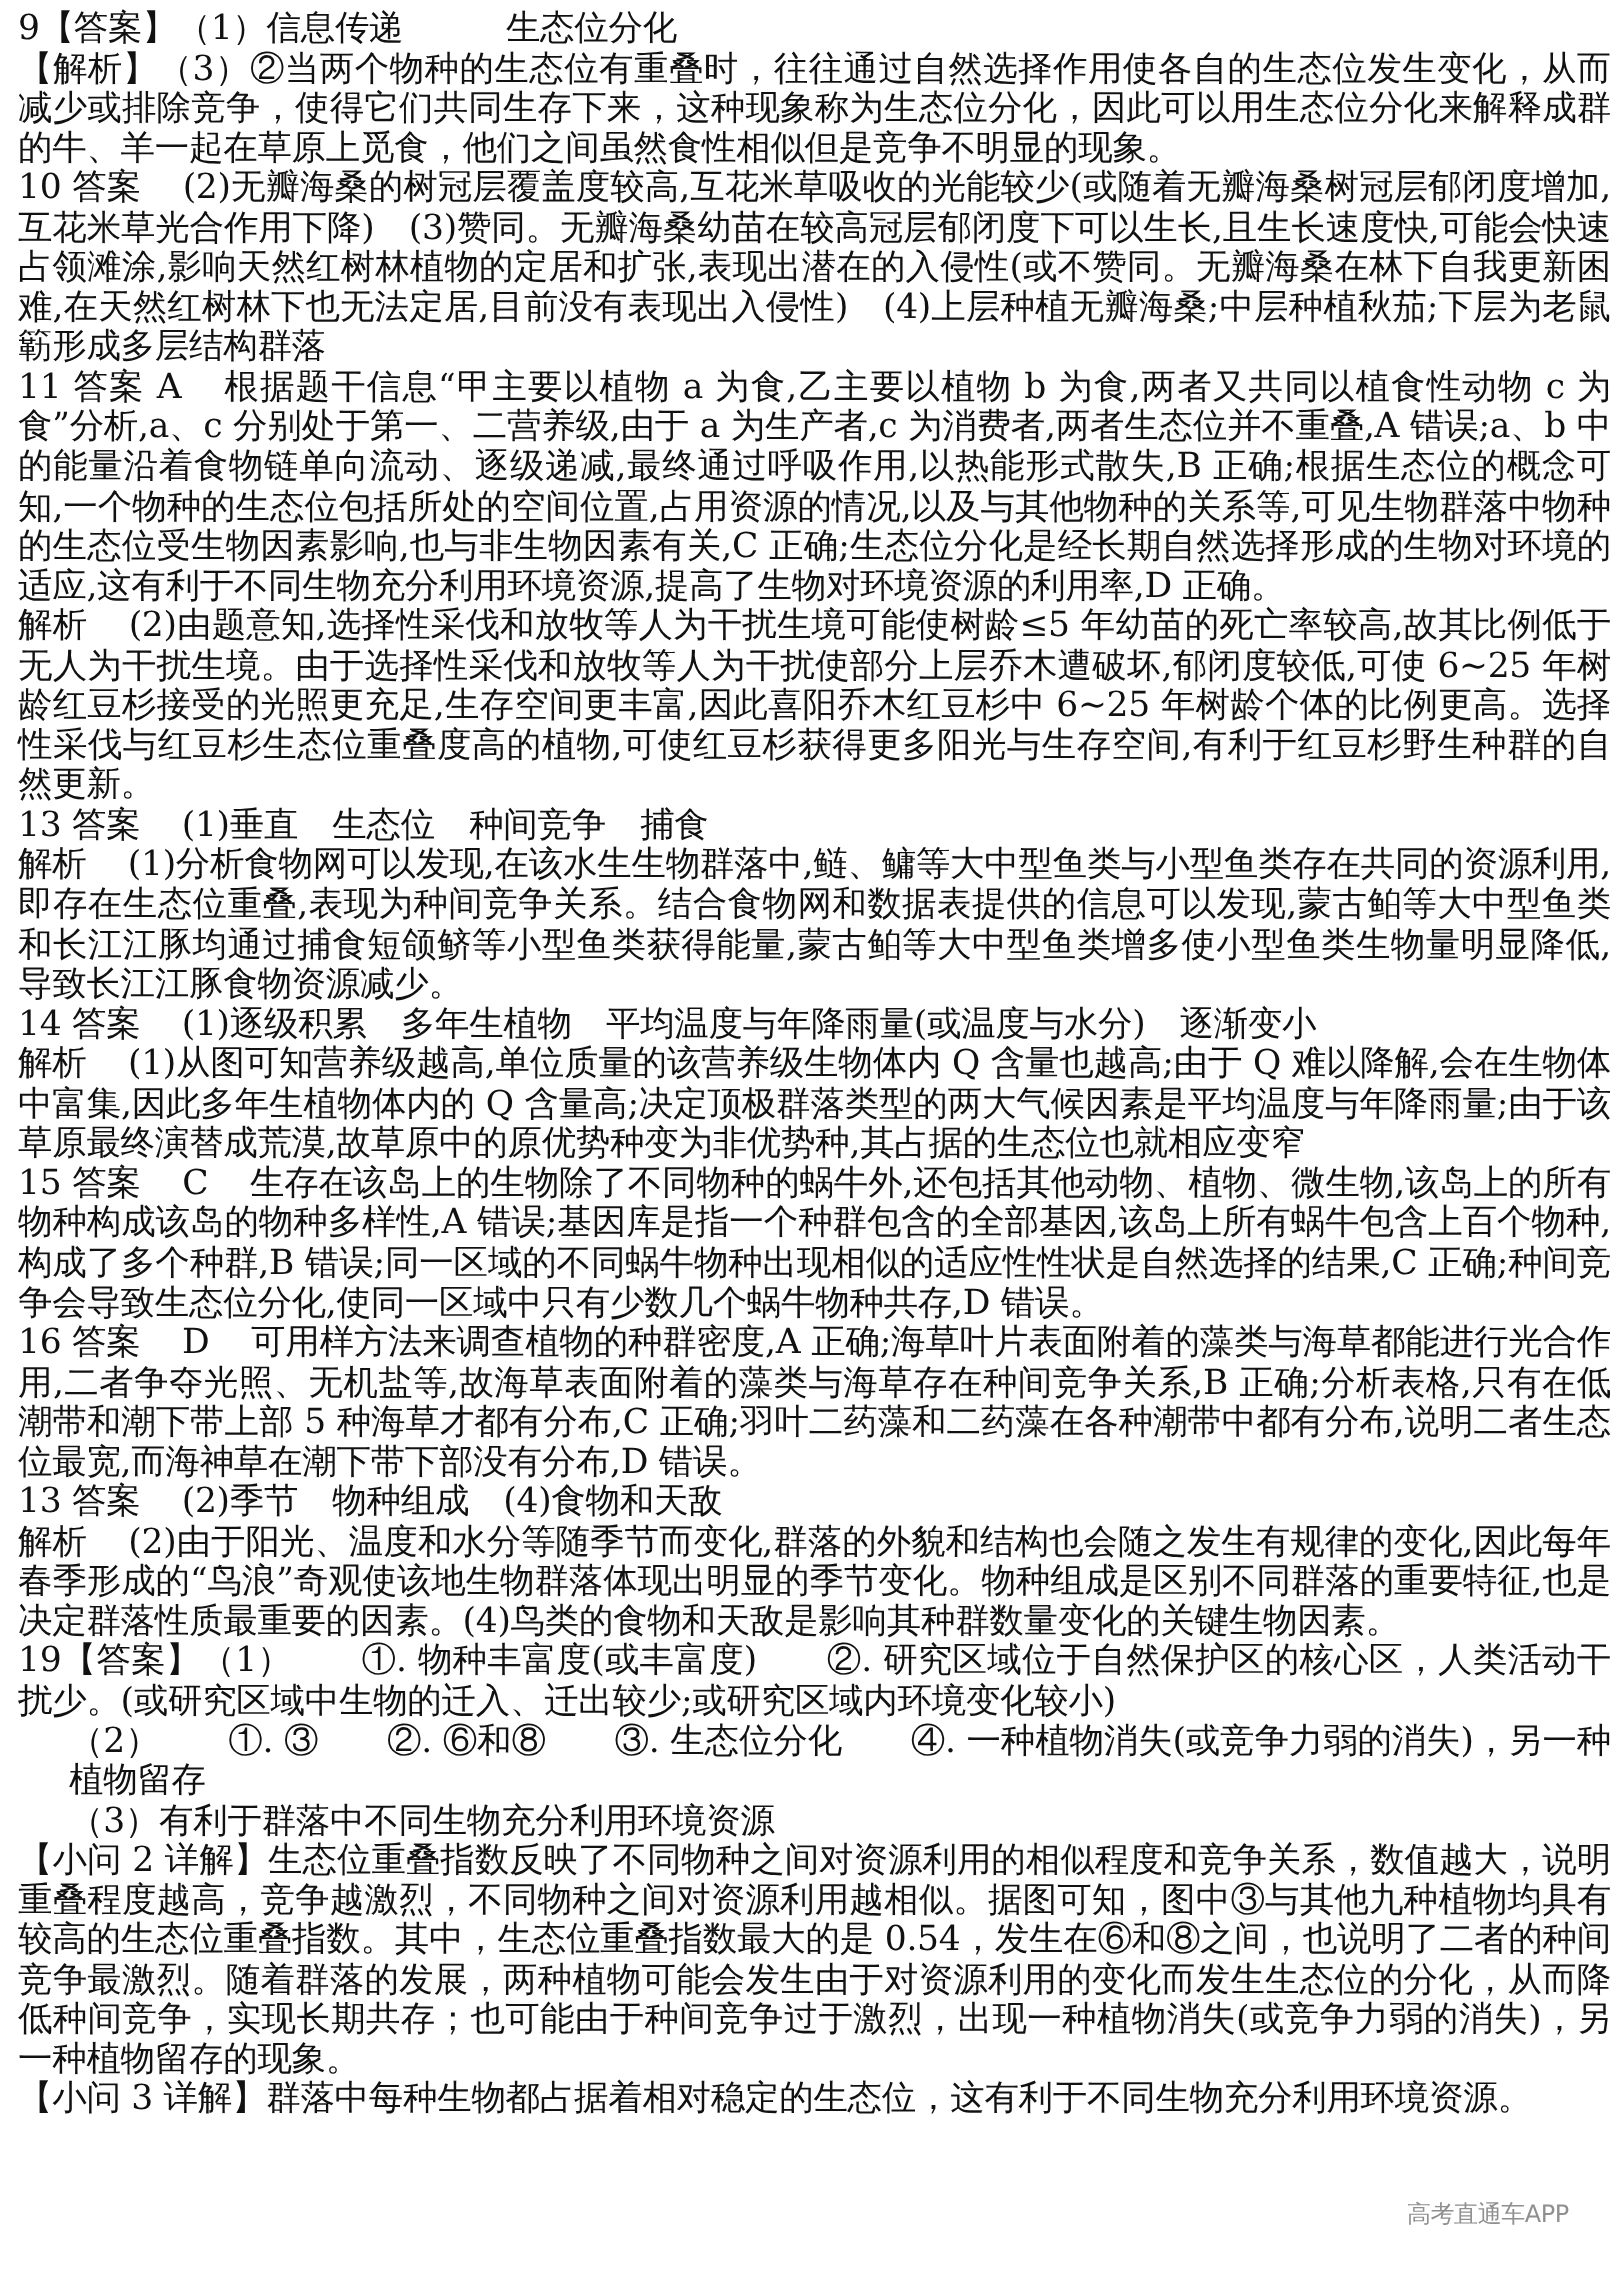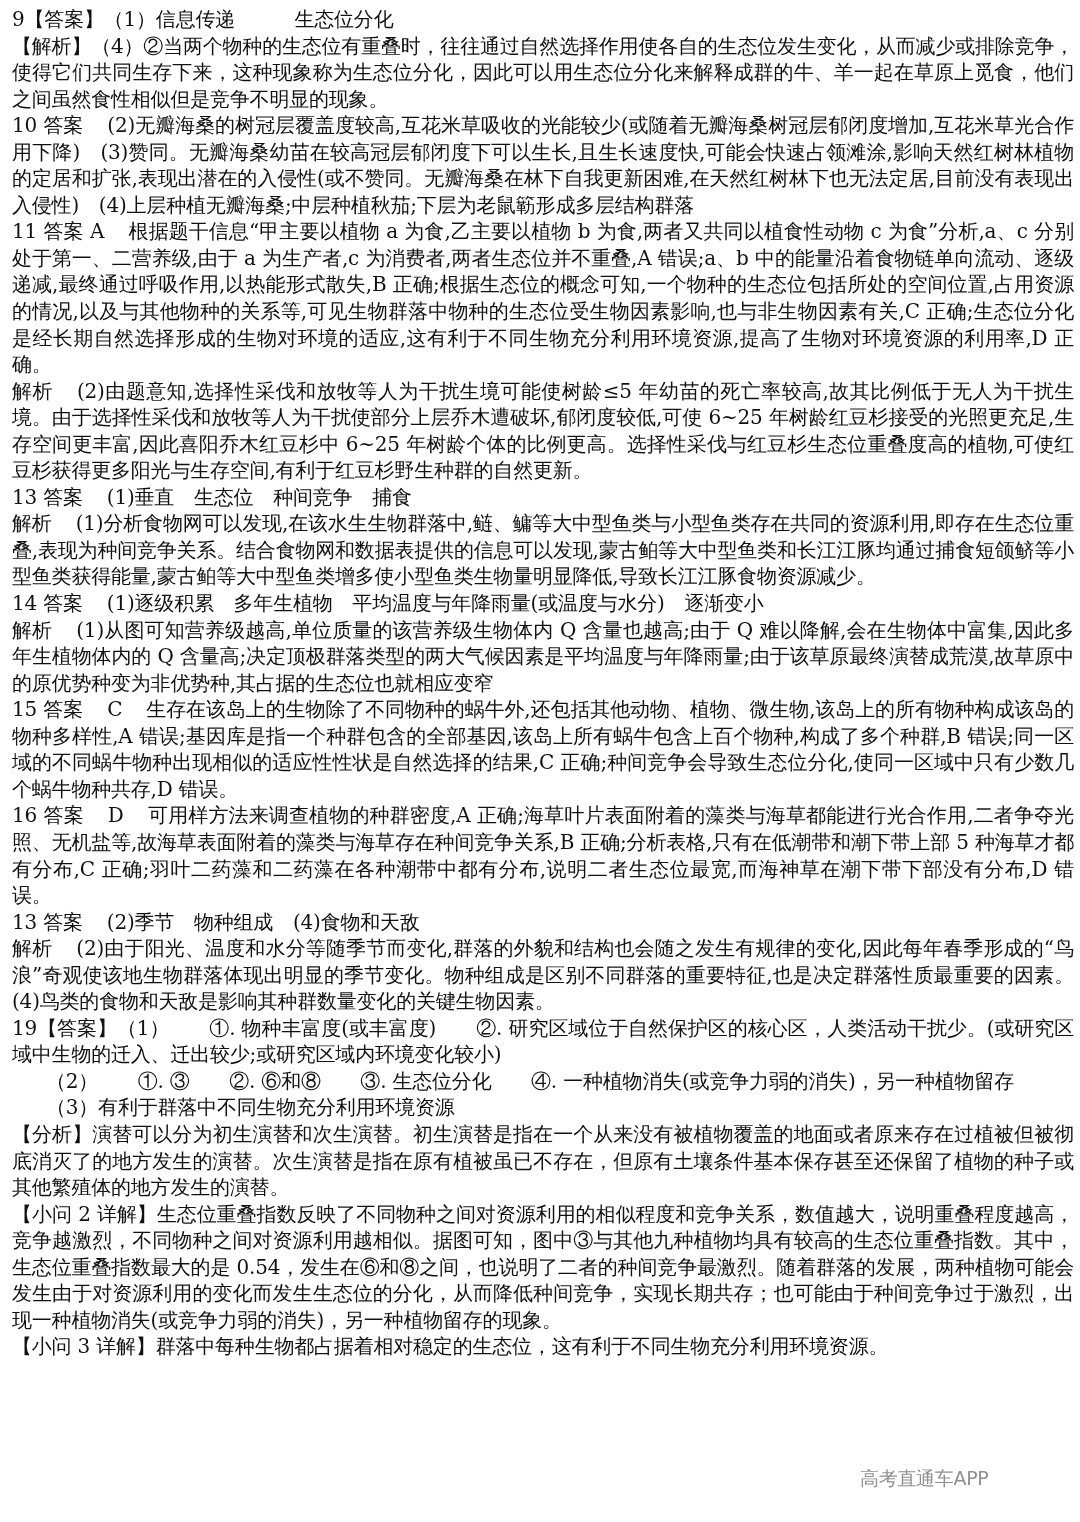--- a/index.html
+++ b/index.html
@@ -3,42 +3,42 @@
 <meta charset="utf-8">
 <style>
   html, body { margin: 0; padding: 0; background: #ffffff; }
   body {
     width: 1080px; height: 1522px; overflow: hidden; position: relative;
     font-family: "DejaVu Serif", "Liberation Serif", serif;
     color: #111111;
   }
   .page {
     position: absolute; left: 12px; top: 6px; width: 1062px;
-    font-size: 20px; line-height: 26.55px;
+    font-size: 23px; line-height: 26.55px;
     text-align: justify; text-justify: inter-character;
     letter-spacing: -0.2px;
   }
   .para { margin: 0; padding: 0; }
   .para.indent-small { padding-left: 4px; margin-left: 30px; }
   .gap { display: inline-block; width: 2.2em; }
   .gap-s { display: inline-block; width: 1.2em; }
   .watermark {
-    position: absolute; left: 860px; top: 1466px;
+    position: absolute; left: 938px; top: 1466px;
     font-family: "DejaVu Sans", "Liberation Sans", sans-serif;
-    font-size: 19px; color: #8a8a8a; letter-spacing: -0.3px;
+    font-size: 16px; color: #8a8a8a; letter-spacing: -0.3px;
     opacity: 0.95;
   }
 </style>
 </head>
 <body>
 
 <div class="page">
 
   <p class="para"><span>9</span><span>【答案】</span><span>（1）信息传递　　　生态位分化</span></p>
-  <p class="para"><span>【解析】</span><span>（4）②当两个物种的生态位有重叠时，往往通过自然选择作用使各自的生态位发生变化，从而减少或排除竞争，使得它们共同生存下来，这种现象称为生态位分化，因此可以用生态位分化来解释成群的牛、羊一起在草原上觅食，他们之间虽然食性相似但是竞争不明显的现象。</span></p>
+  <p class="para"><span>【解析】</span><span>（3）②当两个物种的生态位有重叠时，往往通过自然选择作用使各自的生态位发生变化，从而减少或排除竞争，使得它们共同生存下来，这种现象称为生态位分化，因此可以用生态位分化来解释成群的牛、羊一起在草原上觅食，他们之间虽然食性相似但是竞争不明显的现象。</span></p>
 
   <p class="para"><span>10</span> <span>答案</span><span class="gap-s"></span><span>(2)无瓣海桑的树冠层覆盖度较高,互花米草吸收的光能较少(或随着无瓣海桑树冠层郁闭度增加,互花米草光合作用下降)　(3)赞同。无瓣海桑幼苗在较高冠层郁闭度下可以生长,且生长速度快,可能会快速占领滩涂,影响天然红树林植物的定居和扩张,表现出潜在的入侵性(或不赞同。无瓣海桑在林下自我更新困难,在天然红树林下也无法定居,目前没有表现出入侵性)　(4)上层种植无瓣海桑;中层种植秋茄;下层为老鼠簕形成多层结构群落</span></p>
 
   <p class="para"><span>11</span> <span>答案</span> <span>A</span><span class="gap-s"></span><span>根据题干信息“甲主要以植物 a 为食,乙主要以植物 b 为食,两者又共同以植食性动物 c 为食”分析,a、c 分别处于第一、二营养级,由于 a 为生产者,c 为消费者,两者生态位并不重叠,A 错误;a、b 中的能量沿着食物链单向流动、逐级递减,最终通过呼吸作用,以热能形式散失,B 正确;根据生态位的概念可知,一个物种的生态位包括所处的空间位置,占用资源的情况,以及与其他物种的关系等,可见生物群落中物种的生态位受生物因素影响,也与非生物因素有关,C 正确;生态位分化是经长期自然选择形成的生物对环境的适应,这有利于不同生物充分利用环境资源,提高了生物对环境资源的利用率,D 正确。</span></p>
 
   <p class="para"><span>解析</span><span class="gap-s"></span><span>(2)由题意知,选择性采伐和放牧等人为干扰生境可能使树龄≤5 年幼苗的死亡率较高,故其比例低于无人为干扰生境。由于选择性采伐和放牧等人为干扰使部分上层乔木遭破坏,郁闭度较低,可使 6~25 年树龄红豆杉接受的光照更充足,生存空间更丰富,因此喜阳乔木红豆杉中 6~25 年树龄个体的比例更高。选择性采伐与红豆杉生态位重叠度高的植物,可使红豆杉获得更多阳光与生存空间,有利于红豆杉野生种群的自然更新。</span></p>
 
   <p class="para"><span>13</span> <span>答案</span><span class="gap-s"></span><span>(1)垂直　生态位　种间竞争　捕食</span></p>
   <p class="para"><span>解析</span><span class="gap-s"></span><span>(1)分析食物网可以发现,在该水生生物群落中,鲢、鳙等大中型鱼类与小型鱼类存在共同的资源利用,即存在生态位重叠,表现为种间竞争关系。结合食物网和数据表提供的信息可以发现,蒙古鲌等大中型鱼类和长江江豚均通过捕食短颌鲚等小型鱼类获得能量,蒙古鲌等大中型鱼类增多使小型鱼类生物量明显降低,导致长江江豚食物资源减少。</span></p>
 
@@ -48,18 +48,17 @@
   <p class="para"><span>15</span> <span>答案</span><span class="gap-s"></span><span>C</span><span class="gap-s"></span><span>生存在该岛上的生物除了不同物种的蜗牛外,还包括其他动物、植物、微生物,该岛上的所有物种构成该岛的物种多样性,A 错误;基因库是指一个种群包含的全部基因,该岛上所有蜗牛包含上百个物种,构成了多个种群,B 错误;同一区域的不同蜗牛物种出现相似的适应性性状是自然选择的结果,C 正确;种间竞争会导致生态位分化,使同一区域中只有少数几个蜗牛物种共存,D 错误。</span></p>
 
   <p class="para"><span>16</span> <span>答案</span><span class="gap-s"></span><span>D</span><span class="gap-s"></span><span>可用样方法来调查植物的种群密度,A 正确;海草叶片表面附着的藻类与海草都能进行光合作用,二者争夺光照、无机盐等,故海草表面附着的藻类与海草存在种间竞争关系,B 正确;分析表格,只有在低潮带和潮下带上部 5 种海草才都有分布,C 正确;羽叶二药藻和二药藻在各种潮带中都有分布,说明二者生态位最宽,而海神草在潮下带下部没有分布,D 错误。</span></p>
 
   <p class="para"><span>13</span> <span>答案</span><span class="gap-s"></span><span>(2)季节　物种组成　(4)食物和天敌</span></p>
   <p class="para"><span>解析</span><span class="gap-s"></span><span>(2)由于阳光、温度和水分等随季节而变化,群落的外貌和结构也会随之发生有规律的变化,因此每年春季形成的“鸟浪”奇观使该地生物群落体现出明显的季节变化。物种组成是区别不同群落的重要特征,也是决定群落性质最重要的因素。(4)鸟类的食物和天敌是影响其种群数量变化的关键生物因素。</span></p>
 
   <p class="para"><span>19</span><span>【答案】</span><span>（1）　　①. 物种丰富度(或丰富度)　　②. 研究区域位于自然保护区的核心区，人类活动干扰少。(或研究区域中生物的迁入、迁出较少;或研究区域内环境变化较小)</span></p>
   <p class="para indent-small">（2）　　①. ③　　②. ⑥和⑧　　③. 生态位分化　　④. 一种植物消失(或竞争力弱的消失)，另一种植物留存</p>
   <p class="para indent-small">（3）有利于群落中不同生物充分利用环境资源</p>
-  <p class="para"><span>【分析】</span><span>演替可以分为初生演替和次生演替。初生演替是指在一个从来没有被植物覆盖的地面或者原来存在过植被但被彻底消灭了的地方发生的演替。次生演替是指在原有植被虽已不存在，但原有土壤条件基本保存甚至还保留了植物的种子或其他繁殖体的地方发生的演替。</span></p>
   <p class="para"><span>【小问 2 详解】</span><span>生态位重叠指数反映了不同物种之间对资源利用的相似程度和竞争关系，数值越大，说明重叠程度越高，竞争越激烈，不同物种之间对资源利用越相似。据图可知，图中③与其他九种植物均具有较高的生态位重叠指数。其中，生态位重叠指数最大的是 0.54，发生在⑥和⑧之间，也说明了二者的种间竞争最激烈。随着群落的发展，两种植物可能会发生由于对资源利用的变化而发生生态位的分化，从而降低种间竞争，实现长期共存；也可能由于种间竞争过于激烈，出现一种植物消失(或竞争力弱的消失)，另一种植物留存的现象。</span></p>
   <p class="para"><span>【小问 3 详解】</span><span>群落中每种生物都占据着相对稳定的生态位，这有利于不同生物充分利用环境资源。</span></p>
 </div>
 
 <div class="watermark">高考直通车APP</div>
 
 </body></html>

